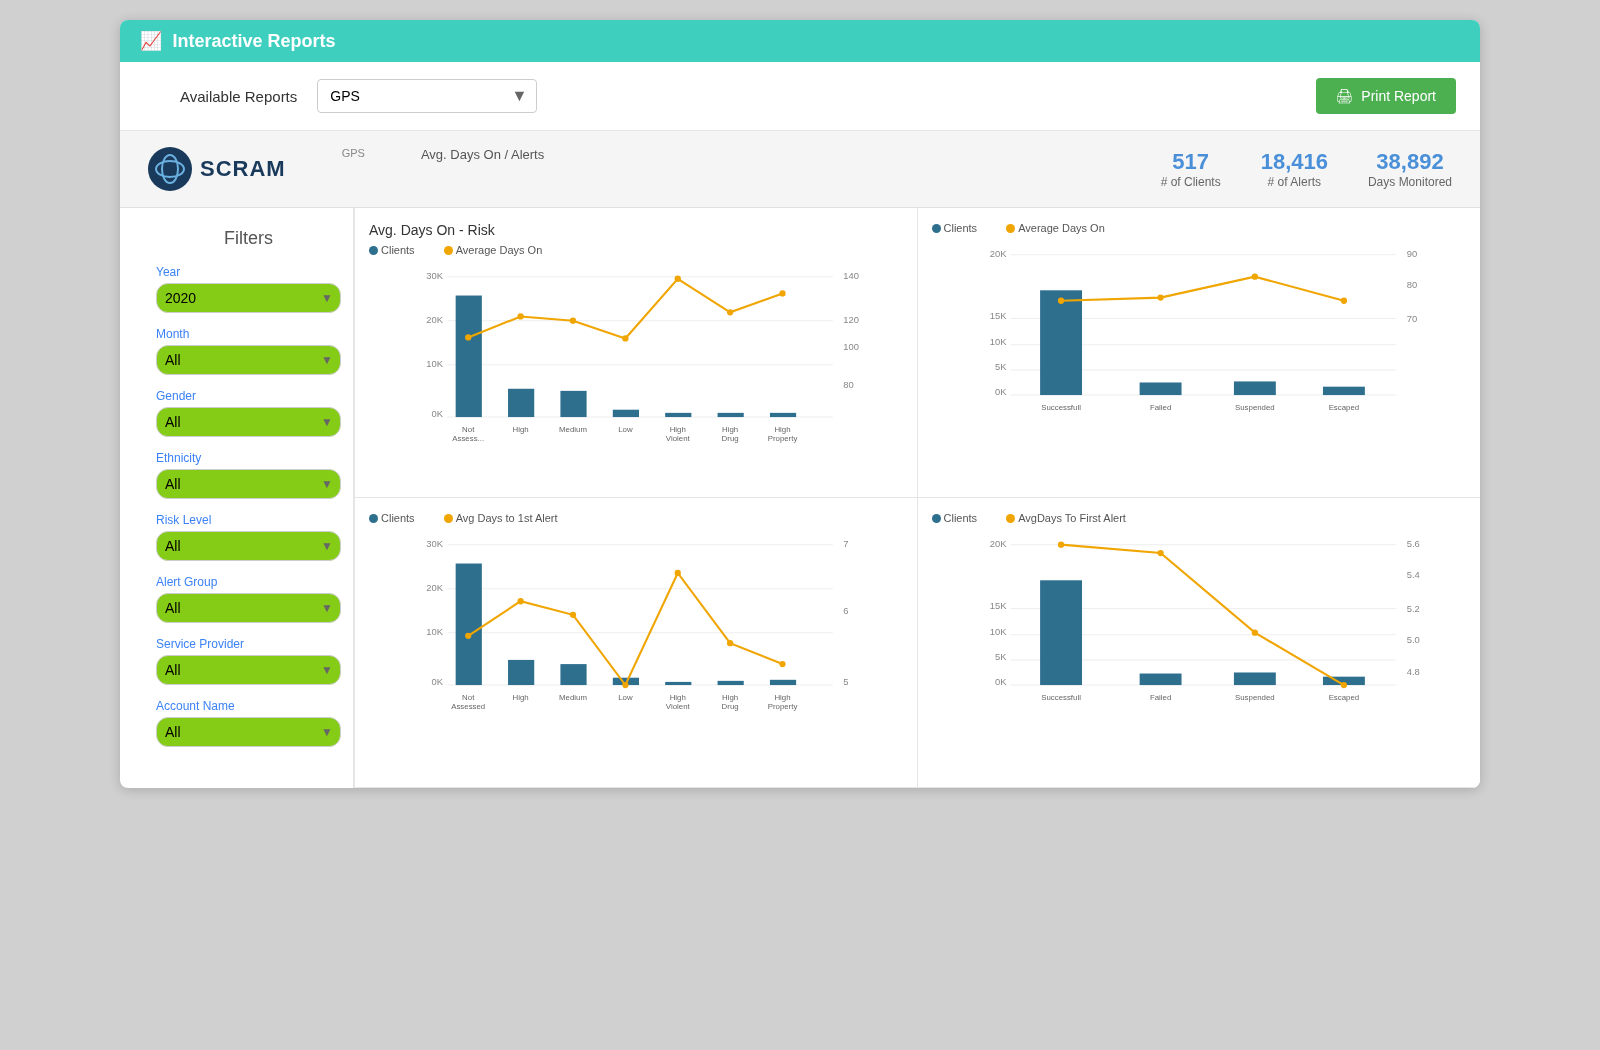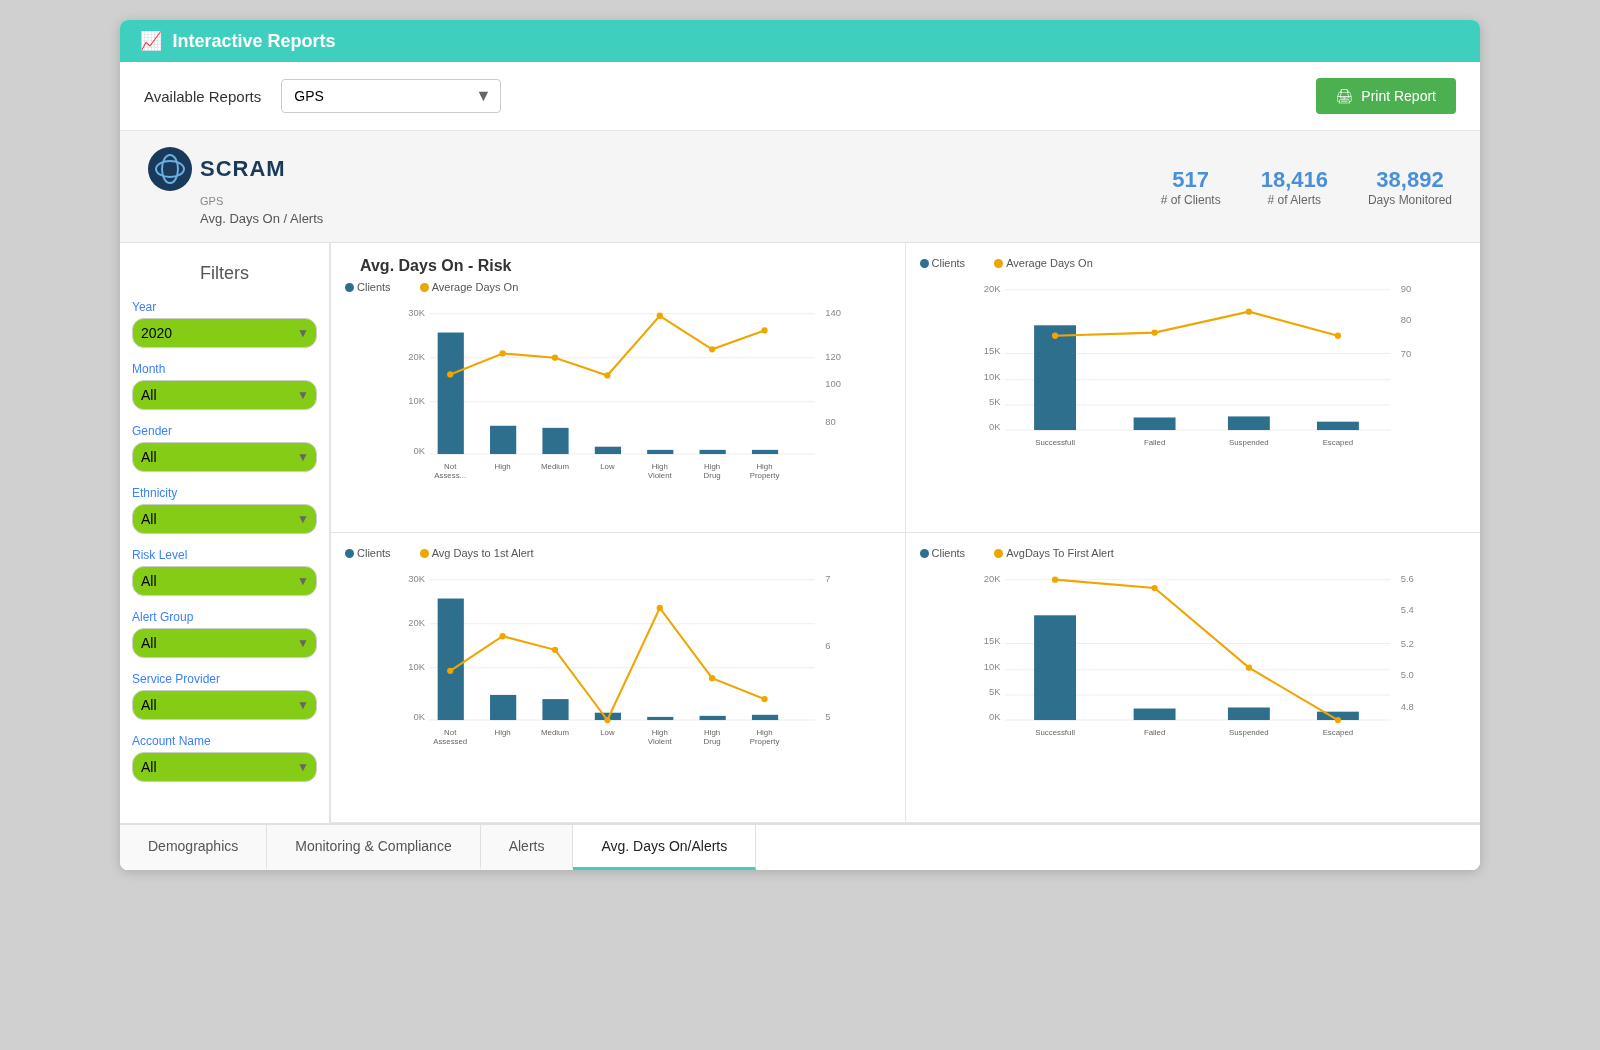--- a/index.html
+++ b/index.html
@@ -28,21 +28,21 @@
 
     
     .toolbar {
       display: flex;
       align-items: center;
       padding: 16px 24px;
       background: #fff;
       border-bottom: 1px solid #e5e5e5;
       gap: 20px;
     }
-    .toolbar-label { font-size: 15px; color: #333; font-weight: 500; }
+    .toolbar-label { font-size: 15px; color: #333; font-weight: 500; margin-left: 36px; }
     .toolbar-select-wrap {
       position: relative;
       min-width: 220px;
     }
     .toolbar-select {
       width: 100%;
       padding: 8px 36px 8px 12px;
       border: 1px solid #ccc;
       border-radius: 4px;
       font-size: 14px;
@@ -74,21 +74,21 @@
 
     
     .stats-banner {
       background: #f5f5f5;
       display: flex;
       align-items: center;
       padding: 16px 28px;
       border-bottom: 1px solid #e0e0e0;
       gap: 40px;
     }
-    .brand-area { display: flex; flex-direction: column; align-items: flex-start; gap: 4px; }
+    .brand-area { display: flex; flex-direction: row; align-items: flex-start; gap: 4px; }
     .brand-logo { display: flex; align-items: center; gap: 8px; }
     .brand-icon {
       width: 44px; height: 44px;
       background: #1a3a5c;
       border-radius: 50%;
       display: flex; align-items: center; justify-content: center;
       color: #fff; font-size: 18px; font-weight: bold;
     }
     .brand-name { font-size: 22px; font-weight: bold; color: #1a3a5c; letter-spacing: 1px; }
     .brand-sub { font-size: 11px; color: #888; margin-left: 52px; }
@@ -105,20 +105,21 @@
       min-height: 580px;
     }
 
     
     .filters-sidebar {
       width: 210px;
       min-width: 210px;
       background: #fff;
       border-right: 1px solid #e5e5e5;
       padding: 20px 12px;
+      margin-left: 24px;
     }
     .filters-title { font-size: 18px; color: #555; text-align: center; margin-bottom: 16px; font-weight: 400; }
     .filter-group { margin-bottom: 14px; }
     .filter-label { font-size: 12px; color: #3b82f6; margin-bottom: 4px; }
     .filter-select-wrap { position: relative; }
     .filter-select {
       width: 100%;
       padding: 6px 28px 6px 8px;
       border: 1px solid #ccc;
       border-radius: 12px;
@@ -147,21 +148,21 @@
       border-left: 1px solid #e5e5e5;
     }
     .chart-panel {
       border-right: 1px solid #e5e5e5;
       border-bottom: 1px solid #e5e5e5;
       padding: 14px 18px 10px 14px;
       background: #fff;
       position: relative;
     }
     .chart-panel:nth-child(2n) { border-right: none; }
-    .chart-title { font-size: 16px; font-weight: bold; color: #333; margin-bottom: 6px; margin-left: 15px; }
+    .chart-title { font-size: 14px; font-weight: normal; color: #333; margin-bottom: 6px; }
     .chart-legend { display: flex; align-items: center; gap: 29px; margin-bottom: 6px; font-size: 11px; color: #555; }
     .legend-dot { width: 9px; height: 9px; border-radius: 50%; display: inline-block; margin-right: 3px; }
     .legend-item { display: flex; align-items: center; }
 
     .chart-svg-wrap { width: 100%; height: 220px; }
 
     
     .bottom-tabs {
       border-top: 2px solid #e0e0e0;
       display: flex;
@@ -526,27 +527,13 @@
             <text x="80" y="162" font-size="7.5" fill="#666" text-anchor="middle">Successfull</text>
             <text x="175" y="162" font-size="7.5" fill="#666" text-anchor="middle">Failed</text>
             <text x="265" y="162" font-size="7.5" fill="#666" text-anchor="middle">Suspended</text>
             <text x="350" y="162" font-size="7.5" fill="#666" text-anchor="middle">Escaped</text>
           </svg>
         </div>
       </div>
     </div>
   </div>
 
-  <div class="bottom-tabs">
-    <div class="tab-item">
-      <span>Demographics</span>
-    </div>
-    <div class="tab-item">
-      <span>Monitoring &amp; Compliance</span>
-    </div>
-    <div class="tab-item">
-      <span>Alerts</span>
-    </div>
-    <div class="tab-item active">
-      <span>Avg. Days On/Alerts</span>
-    </div>
-  </div>
 </div>
 
 </body></html>

